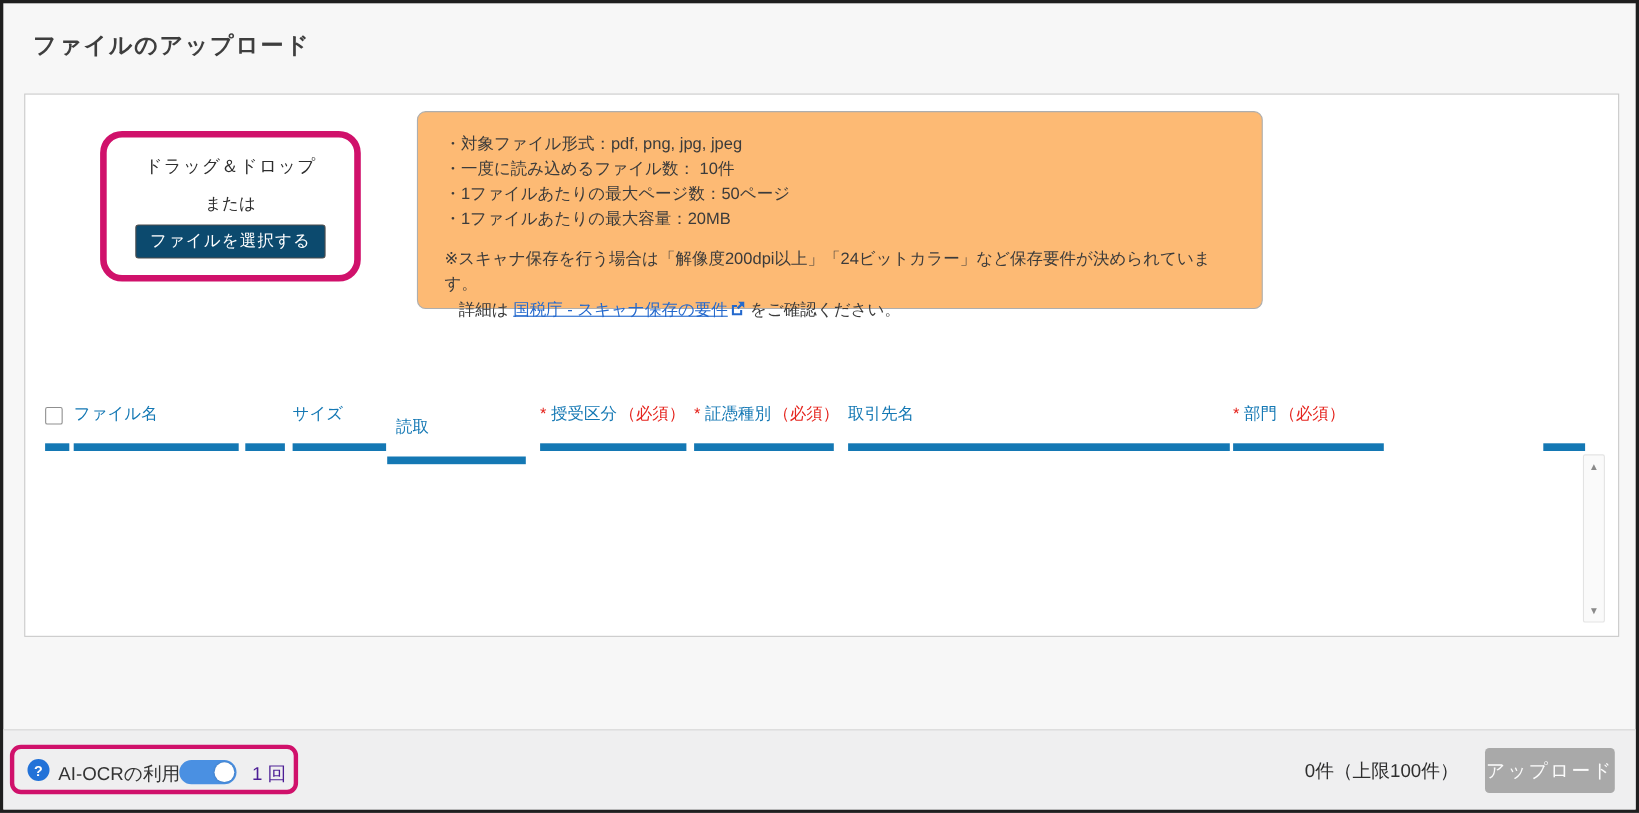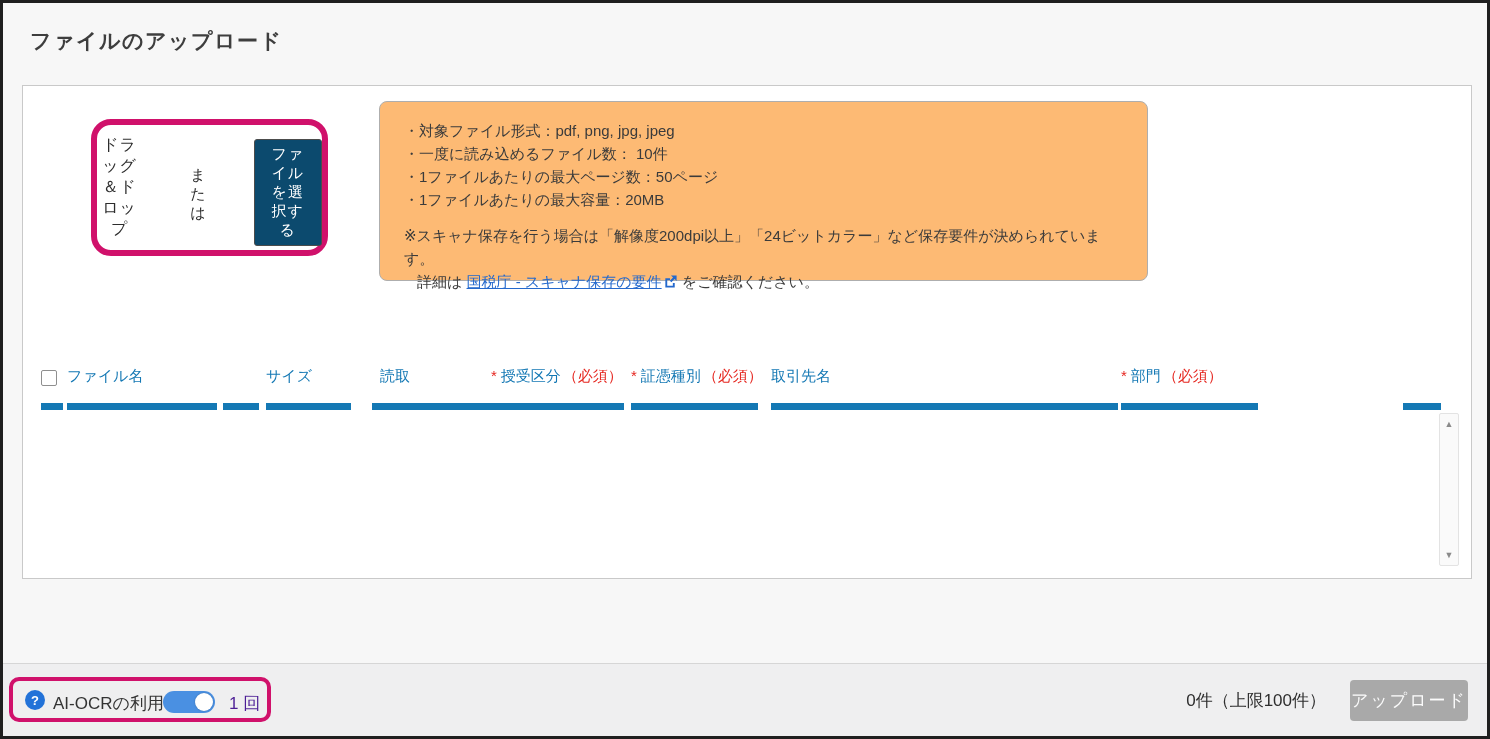--- a/index.html
+++ b/index.html
@@ -15,22 +15,22 @@
   }
   
   .panel{
     position:absolute; left:19px; top:82px; width:1450px; height:494px;
     background:#ffffff; border:1px solid #c9c9c9;
   }
   
   .dropzone{
     position:absolute; left:68px; top:33px; width:237px; height:137px;
     border:6px solid #d0116b; border-radius:20px;
-    display:flex; flex-direction:row; align-items:center; justify-content:center;
-    background:#ffffff; text-align:center;gap:48px;
+    display:flex; flex-direction:column; align-items:center; justify-content:center;
+    background:#ffffff; text-align:center;
   }
   .dz-line1{ font-size:16px; color:#2d2d2d; letter-spacing:1px; }
   .dz-line2{ font-size:15px; color:#2d2d2d; margin-top:14px; }
   .dz-btn{
     margin-top:9px; background:#0c4a6e; border:1px solid #4c4c4c; border-radius:3px;
     color:#ffffff; font-size:15px; padding:5px 12px; cursor:pointer; letter-spacing:1px;
     font-family:inherit;
   }
   
   .infobox{
@@ -130,21 +130,21 @@
     <div class="hcell" style="left:18px;width:22px;">
       <div class="chk"></div>
     </div>
     <div class="hcell" style="left:44px;width:150px;">
       <span>ファイル名</span>
     </div>
     <div class="hcell" style="left:200px;width:36px;"></div>
     <div class="hcell" style="left:243px;width:85px;">
       <span>サイズ</span>
     </div>
-    <div class="hcell" style="left:349px;width:126px;padding-left:8px;">
+    <div class="hcell" style="left:329px;width:126px;padding-left:8px;margin-top:12px;">
       <span>読取</span>
     </div>
     <div class="hcell" style="left:468px;width:133px;">
       <span class="hstar">*</span><span>授受区分</span><span class="hreq">（必須）</span>
     </div>
     <div class="hcell" style="left:608px;width:127px;">
       <span class="hstar">*</span><span>証憑種別</span><span class="hreq">（必須）</span>
     </div>
     <div class="hcell" style="left:748px;width:347px;">
       <span>取引先名</span>

